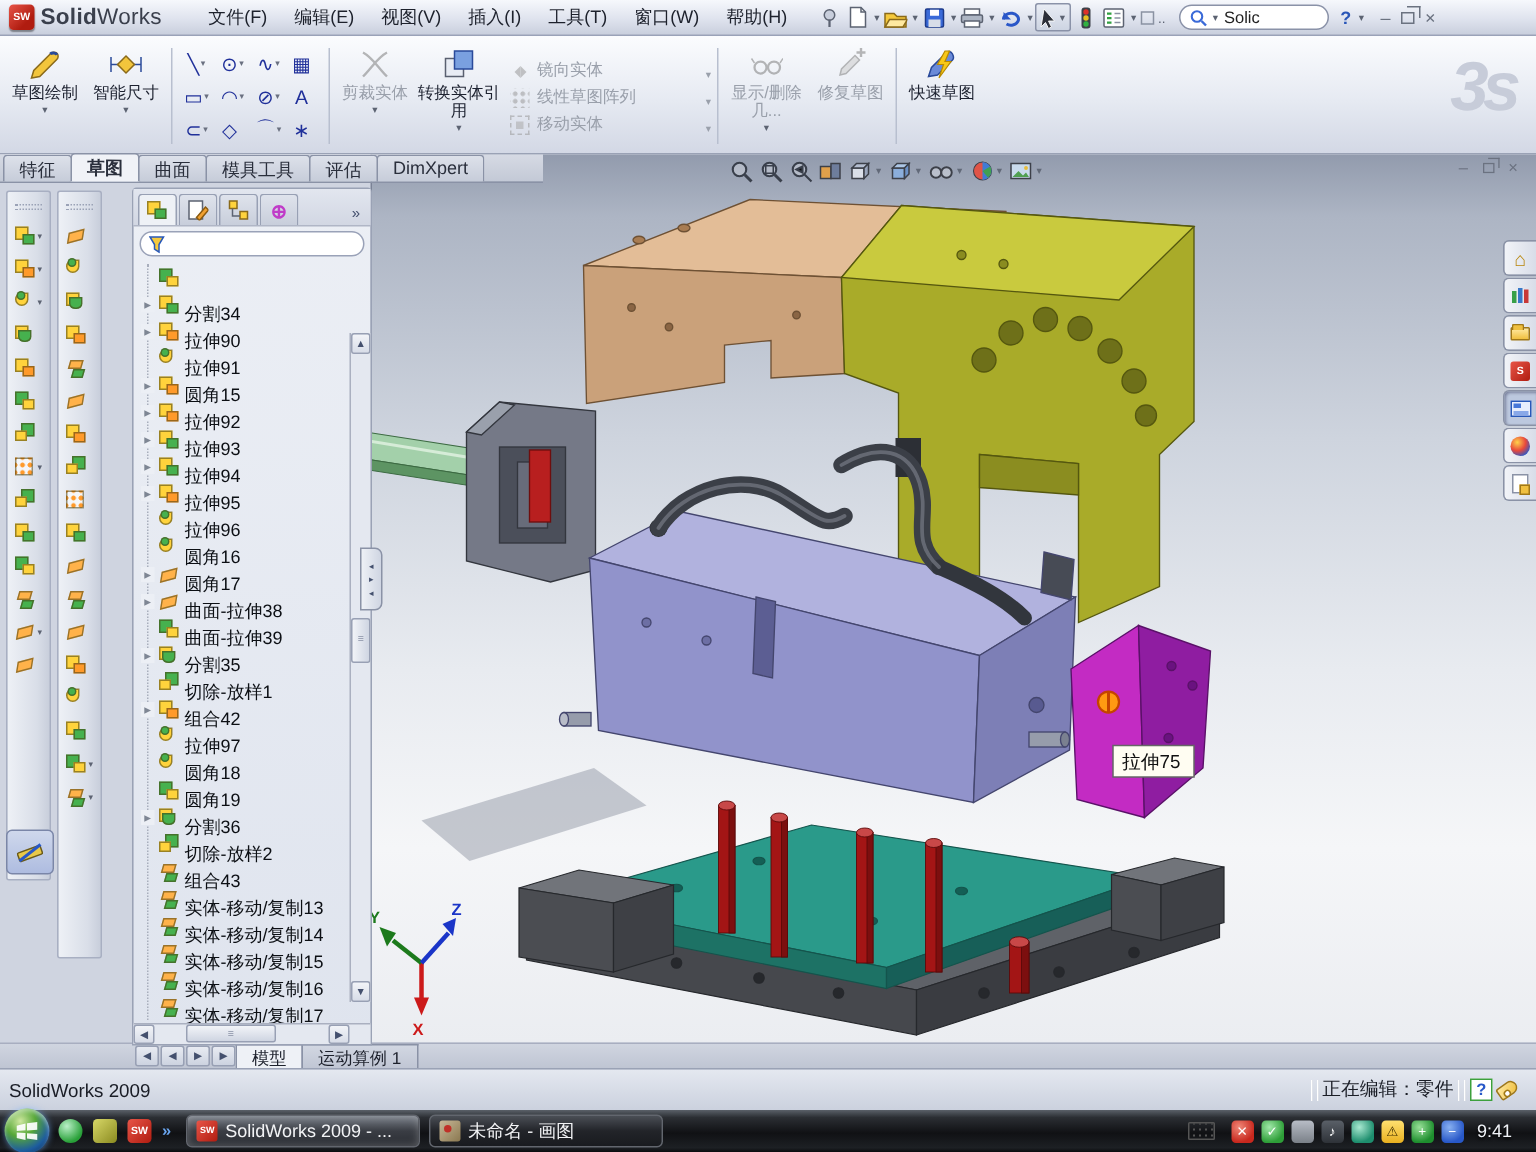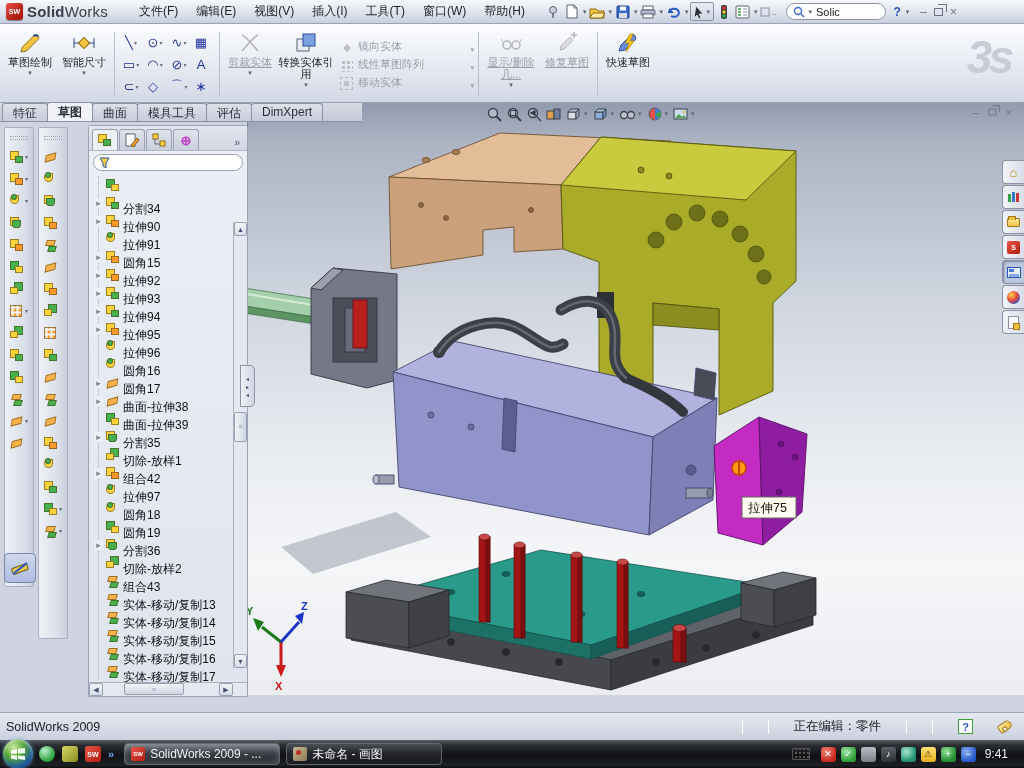--- a/index.html
+++ b/index.html
@@ -32,21 +32,21 @@
 
   
   .ribbon{position:absolute;left:0;top:24px;width:1024px;height:79px;
     background:linear-gradient(180deg,#fbfcfe,#e6eaf2 55%,#d3d8e5);border-bottom:1px solid #9aa2b5;
     display:flex;align-items:stretch;padding:4px 2px 2px 4px;gap:2px;}
   .rsep{width:1px;background:#b8bfcf;margin:4px 2px;}
   .rbig{width:52px;display:flex;flex-direction:column;align-items:center;justify-content:flex-start;padding-top:2px;border-radius:3px;}
   .rbig .ric{height:26px;display:flex;align-items:center;justify-content:center;}
   .rbig .rlabel{font-size:11px;line-height:12px;text-align:center;color:#1d2230;}
   .rbig .bcaret{font-size:7px;color:#5c6372;margin-top:1px;}
-  .rbig.dis .rlabel{color:#9aa0ab;text-decoration:underline;}
+  .rbig.dis .rlabel{color:#9aa0ab;}
   .rbig.dis .ric{filter:grayscale(1);opacity:.55;}
   .sketchgrid{display:grid;grid-template-columns:repeat(4,24px);grid-auto-rows:22px;align-content:center;gap:0;}
   .gcell{display:flex;align-items:center;justify-content:center;gap:1px;}
   .gcell .glyph{font-size:13px;color:#20309a;font-weight:normal;font-style:normal;}
   .gcell .gc{font-size:6px;color:#6a7080;font-style:normal;}
   .rstack{display:flex;flex-direction:column;justify-content:center;gap:3px;width:138px;padding-left:4px;}
   .rstack-item{display:flex;align-items:flex-end;gap:5px;}
   .rstack-item .rslabel{font-size:11px;color:#9aa0ab;flex:1;white-space:nowrap;}
   .rstack-item .scaret{font-size:7px;color:#9aa0ab;}
   .ri{width:13px;height:13px;display:inline-block;position:relative;opacity:.55;flex:0 0 13px;}
@@ -155,21 +155,21 @@
   .navbtns{display:flex;gap:1px;margin-left:90px;margin-bottom:1px;}
   .navbtn{width:16px;height:14px;font-size:7px;color:#44506e;display:flex;align-items:center;justify-content:center;
     background:linear-gradient(#e8ebf2,#cdd3e0);border:1px solid #98a0b4;border-radius:2px;}
   .dtab{font-size:11.5px;color:#1d212c;padding:1px 10px 2px;border:1px solid #8a92a6;border-bottom:none;margin-right:-1px;
     background:linear-gradient(#d2d7e2,#c0c6d4);height:16px;white-space:nowrap;}
   .dtab.active{background:#eef1f6;}
 
   
   .statusbar{position:absolute;left:0;top:712px;width:1024px;height:28px;background:linear-gradient(#e4e8f0,#cbd1de);
     border-top:1px solid #9aa2b5;display:flex;align-items:center;font-size:12.5px;color:#1a1d26;padding:0 6px;}
-  .statusright{margin-left:auto;display:flex;align-items:center;gap:25px;}
+  .statusright{margin-left:auto;display:flex;align-items:center;gap:3px;}
   .ssep{width:1px;height:14px;background:#a8aebc;border-right:1px solid #fff;}
   .qbox{width:15px;height:15px;background:#fff;border:1px solid #3ca03c;color:#2858c8;font-weight:bold;font-size:11px;display:flex;align-items:center;justify-content:center;}
   .tagicon{width:14px;height:9px;background:linear-gradient(135deg,#ffe9a0,#f0c040);border:1px solid #a07818;border-radius:2px 5px 5px 2px;transform:rotate(-35deg);position:relative;margin-right:6px;}
   .tagicon::before{content:"";position:absolute;left:2px;top:2.5px;width:3px;height:3px;border-radius:50%;background:#fff;border:1px solid #a07818;}
 
   
   .taskbar{position:absolute;left:0;top:740px;width:1024px;height:28px;
     background:linear-gradient(180deg,#5a6068 0%,#2b2e33 18%,#101114 55%,#1d2024 90%,#0a0b0d);display:flex;align-items:center;}
   .orb{width:30px;height:30px;border-radius:50%;margin:0 6px 0 3px;position:relative;flex:0 0 30px;
     background:radial-gradient(circle at 35% 28%,#cfe8a0,#57a838 35%,#1d5c9e 68%,#0a2a55 95%);box-shadow:0 0 4px rgba(120,180,255,.6),inset 0 2px 3px rgba(255,255,255,.5);}
@@ -1213,20 +1213,30 @@
       </div>
     </div>
 
     <div class="splitter">
         <span>◂</span>
         <span>▸</span>
         <span>◂</span>
       </div>
   </div>
 
+  <div class="doctabs">
+    <div class="navbtns">
+      <span class="navbtn">◀</span>
+      <span class="navbtn">◀</span>
+      <span class="navbtn">▶</span>
+      <span class="navbtn">▶</span>
+    </div>
+    <div class="dtab active">模型</div>
+    <div class="dtab">运动算例 1</div>
+  </div>
 
   <div class="statusbar">
     <span>SolidWorks 2009</span>
     <div class="statusright">
       <span class="ssep"></span>
         <span class="ssep"></span>
       <span>正在编辑：零件</span>
       <span class="ssep"></span>
         <span class="ssep"></span>
       <span class="qbox">?</span>

